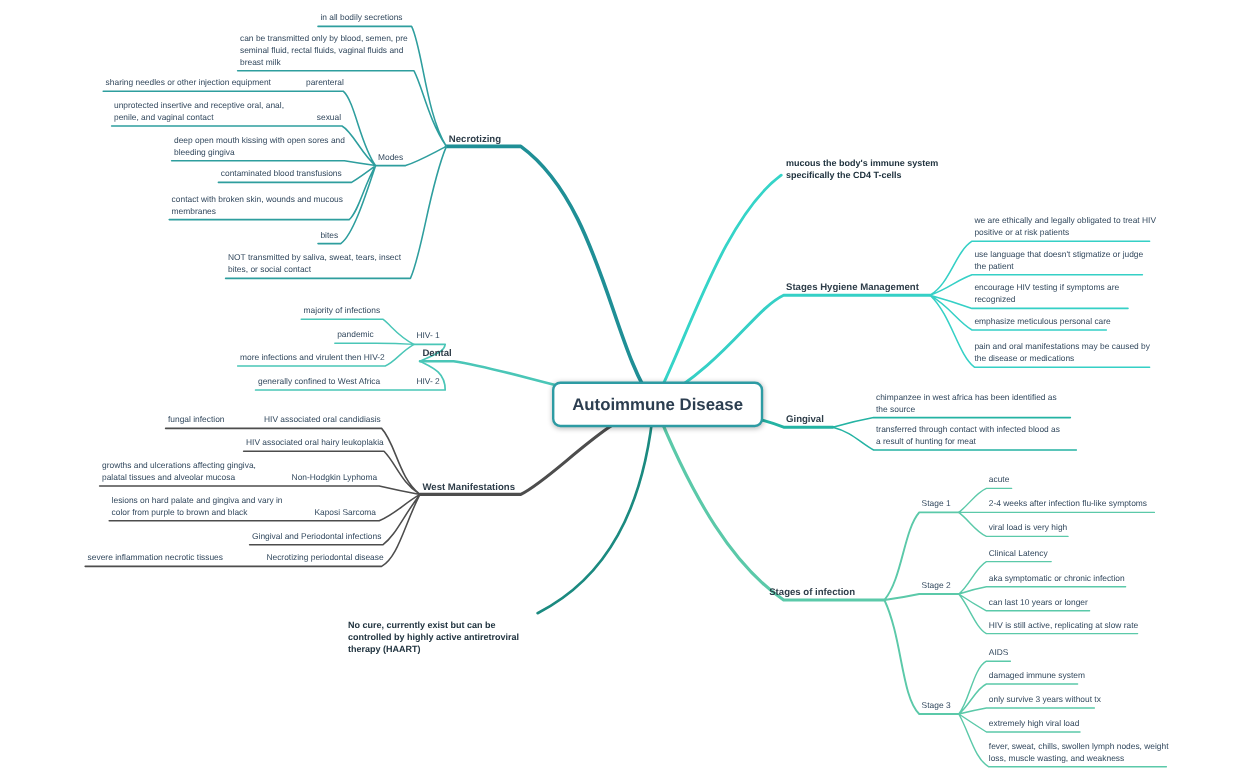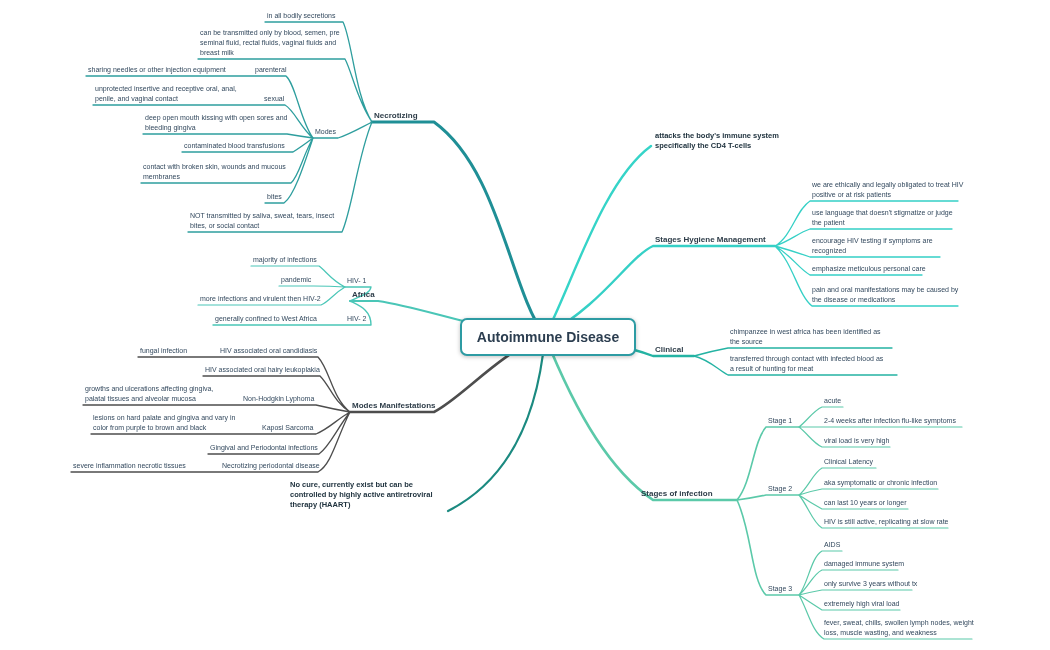--- a/index.html
+++ b/index.html
@@ -82,28 +82,28 @@
              M799 595 Q811 592 822 590 L912 590
              M799 595 Q811 603 822 610 L900 610
              M799 595 C808 611 812 632 824 639 L972 639" stroke="#5bc9a9"></path>
   </svg>
 
   <div id="center-box">
     <span class="title">Autoimmune Disease</span>
   </div>
 
   <div class="head" style="left:374px;top:110px">Necrotizing</div>
-  <div class="head" style="left:352px;top:289px">Africa</div>
-  <div class="head" style="left:352px;top:400px">Modes Manifestations</div>
+  <div class="head" style="left:352px;top:289px">Dental</div>
+  <div class="head" style="left:352px;top:400px">West Manifestations</div>
   <div class="head" style="left:655px;top:234px">Stages Hygiene Management</div>
-  <div class="head" style="left:655px;top:344px">Clinical</div>
+  <div class="head" style="left:655px;top:344px">Gingival</div>
   <div class="head" style="left:641px;top:488px">Stages of infection</div>
 
-  <div class="note wrap" style="left:655px;top:131px;width:140px">attacks the body's immune system specifically the CD4 T-cells</div>
-  <div class="note wrap" style="left:290px;top:480px;width:145px">No cure, currently exist but can be controlled by highly active antiretroviral therapy (HAART)</div>
+  <div class="note wrap" style="left:655px;top:131px;width:140px">mucous the body's immune system specifically the CD4 T-cells</div>
+  <div class="note wrap" style="left:290px;top:516px;width:145px">No cure, currently exist but can be controlled by highly active antiretroviral therapy (HAART)</div>
 
   <div class="node" style="left:267px;top:11px">in all bodily secretions</div>
   <div class="node wrap" style="left:200px;top:28px;width:148px">can be transmitted only by blood, semen, pre seminal fluid, rectal fluids, vaginal fluids and breast milk</div>
   <div class="node" style="left:315px;top:127px">Modes</div>
   <div class="node" style="left:88px;top:65px">sharing needles or other injection equipment</div>
   <div class="node" style="left:255px;top:65px">parenteral</div>
   <div class="node wrap" style="left:95px;top:84px;width:155px">unprotected insertive and receptive oral, anal, penile, and vaginal contact</div>
   <div class="node" style="left:264px;top:94px">sexual</div>
   <div class="node wrap" style="left:145px;top:113px;width:145px">deep open mouth kissing with open sores and bleeding gingiva</div>
   <div class="node" style="left:184px;top:141px">contaminated blood transfusions</div>

